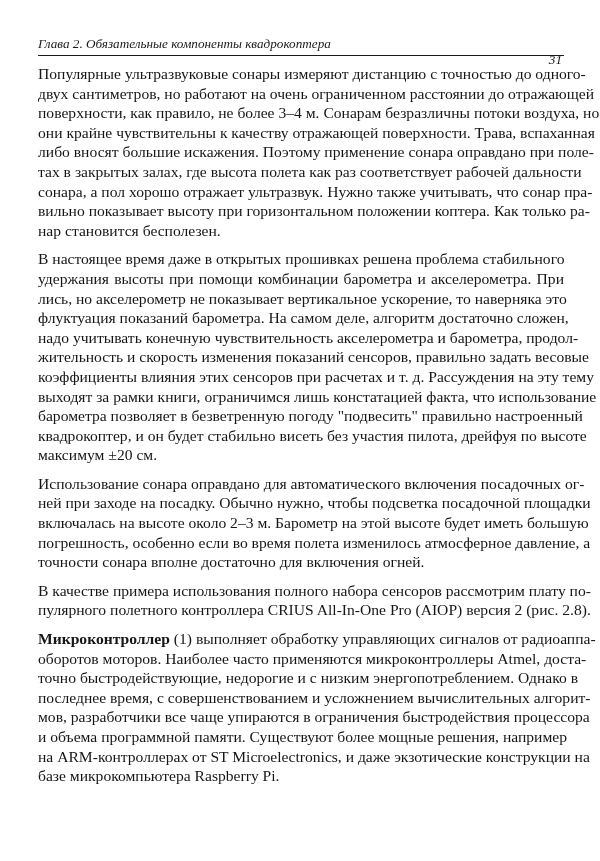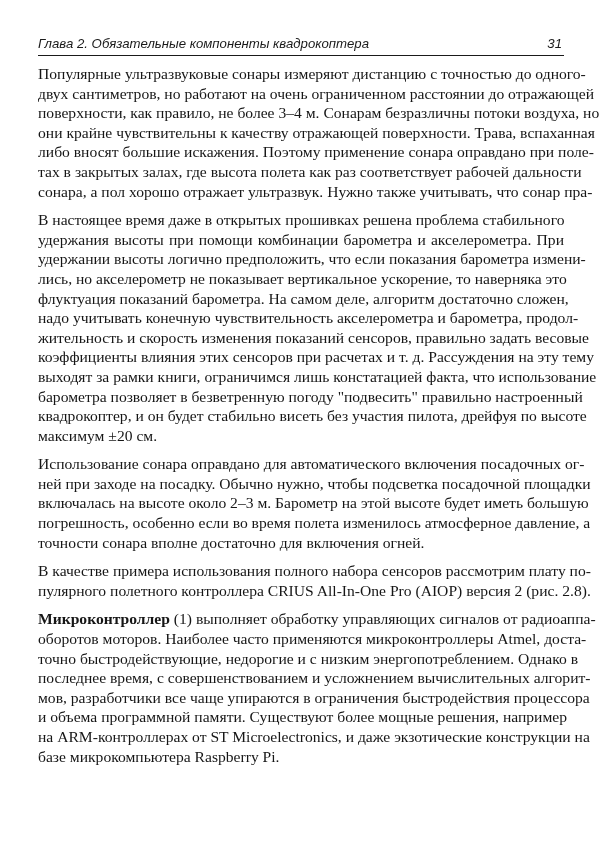--- a/index.html
+++ b/index.html
@@ -14,36 +14,36 @@
       overflow: hidden;
       color: #161616;
     }
     .page-header {
       position: absolute;
       left: 38px;
       top: 33px;
       width: 526px;
       height: 22px;
       border-bottom: 1.5px solid #1a1a1a;
-      font-family: Liberation Sans, sans-serif;
+      font-family: Liberation Serif, serif;
       font-style: italic;
       font-size: 13.2px;
       line-height: 22px;
       color: #1a1a1a;
     }
     .page-header .chapter-title {
       position: absolute;
       left: 0;
       top: 0;
       white-space: nowrap;
     }
     .page-header .page-number {
       position: absolute;
       right: 2px;
-      top: 0;
+      top: 16px;
     }
     .content {
       position: absolute;
       left: 38px;
       top: 64px;
       width: 526px;
       font-family: "Liberation Serif", serif;
       font-size: 15.6px;
       line-height: 19.6px;
       color: #161616;
@@ -76,26 +76,27 @@
 <div class="content">
 
   <div class="para">
     <span class="line">Популярные ультразвуковые сонары измеряют дистанцию с точностью до одного-</span>
     <span class="line">двух сантиметров, но работают на очень ограниченном расстоянии до отражающей</span>
     <span class="line">поверхности, как правило, не более 3–4 м. Сонарам безразличны потоки воздуха, но</span>
     <span class="line">они крайне чувствительны к качеству отражающей поверхности. Трава, вспаханная</span>
     <span class="line">либо вносят большие искажения. Поэтому применение сонара оправдано при поле-</span>
     <span class="line">тах в закрытых залах, где высота полета как раз соответствует рабочей дальности</span>
     <span class="line">сонара, а пол хорошо отражает ультразвук. Нужно также учитывать, что сонар пра-</span>
+    <span class="line">вильно показывает высоту при горизонтальном положении коптера. Как только ра-</span>
+    <span class="line last">нар становится бесполезен.</span>
   </div>
 
   <div class="para">
     <span class="line">В настоящее время даже в открытых прошивках решена проблема стабильного</span>
     <span class="line">удержания высоты при помощи комбинации барометра и акселерометра. При</span>
-    <span class="line">удержании высоты логично предположить, что если показания барометра измени-</span>
     <span class="line">лись, но акселерометр не показывает вертикальное ускорение, то наверняка это</span>
     <span class="line">флуктуация показаний барометра. На самом деле, алгоритм достаточно сложен,</span>
     <span class="line">надо учитывать конечную чувствительность акселерометра и барометра, продол-</span>
     <span class="line">жительность и скорость изменения показаний сенсоров, правильно задать весовые</span>
     <span class="line">коэффициенты влияния этих сенсоров при расчетах и т. д. Рассуждения на эту тему</span>
     <span class="line">выходят за рамки книги, ограничимся лишь констатацией факта, что использование</span>
     <span class="line">барометра позволяет в безветренную погоду "подвесить" правильно настроенный</span>
     <span class="line">квадрокоптер, и он будет стабильно висеть без участия пилота, дрейфуя по высоте</span>
     <span class="line last">максимум ±20 см.</span>
   </div>

